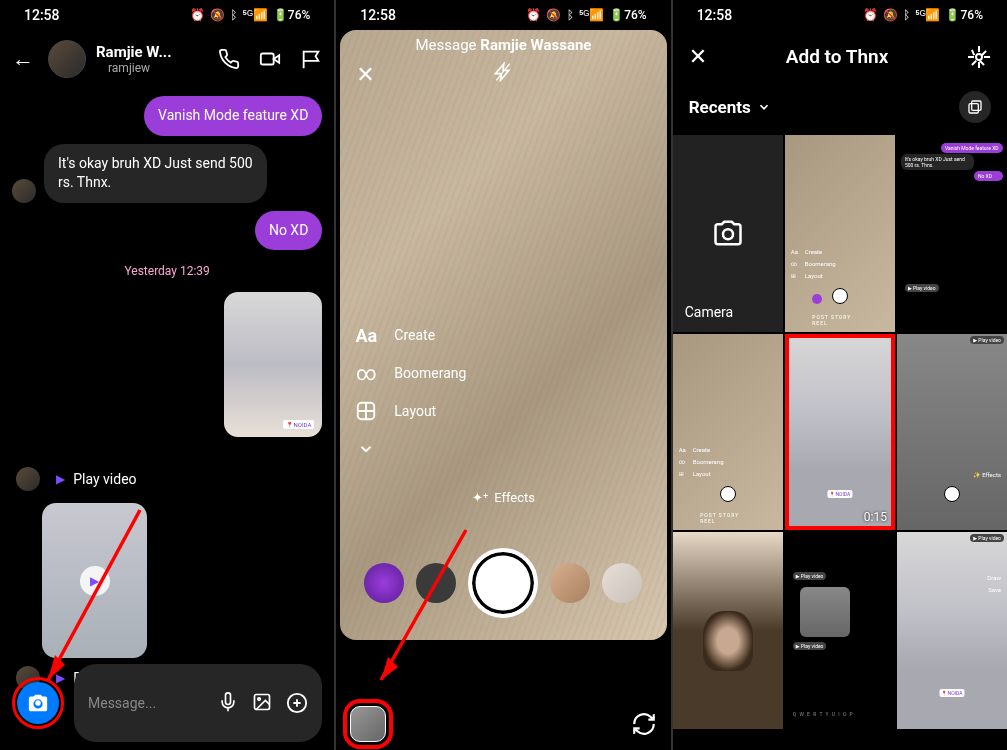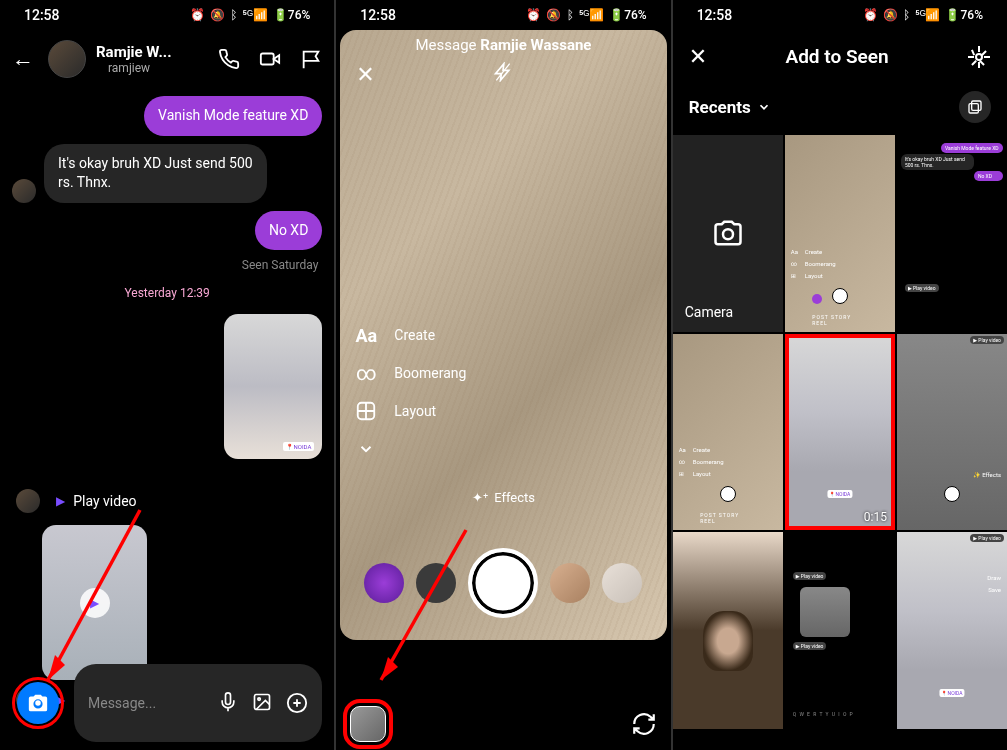--- a/index.html
+++ b/index.html
@@ -550,21 +550,20 @@
     <div class="msg-row right">
       <div class="msg-bubble purple">Vanish Mode feature XD</div>
     </div>
     <div class="msg-row">
       <div class="msg-avatar"></div>
       <div class="msg-bubble gray">It's okay bruh XD Just send 500 rs. Thnx.</div>
     </div>
     <div class="msg-row right">
       <div class="msg-bubble purple">No XD</div>
     </div>
-    <div class="seen-text">Seen Saturday</div>
     <div class="timestamp">Yesterday 12:39</div>
     <div class="video-thumb">
       <div class="noida-badge">📍NOIDA</div>
     </div>
     <div class="play-video">
       <div class="msg-avatar"></div>
       <span class="play-triangle">▶</span>
       <span>Play video</span>
     </div>
     <div class="video-large">
@@ -708,21 +707,21 @@
       <span>⏰</span>
       <span>🔕</span>
       <span>ᛒ</span>
       <span>⁵ᴳ📶</span>
       <span>🔋<span>76%</span></span>
     </div>
   </div>
 
   <div class="story-header">
     <span style="font-size:22px">✕</span>
-    <span class="story-title">Add to Seen</span>
+    <span class="story-title">Add to Thnx</span>
     <span>
       <svg width="24" height="24" viewBox="0 0 24 24" fill="none" stroke="#fff" stroke-width="2">
           <circle cx="12" cy="12" r="3"></circle>
           <path d="M12 1v6m0 10v6m11-11h-6m-10 0H1m18.07-6.07-4.24 4.24m-5.66 5.66-4.24 4.24m12.14 0-4.24-4.24m-5.66-5.66L4.93 4.93"></path>
         </svg>
     </span>
   </div>
 
   <div class="recents-row">
     <div style="display:flex;align-items:center;gap:6px">

